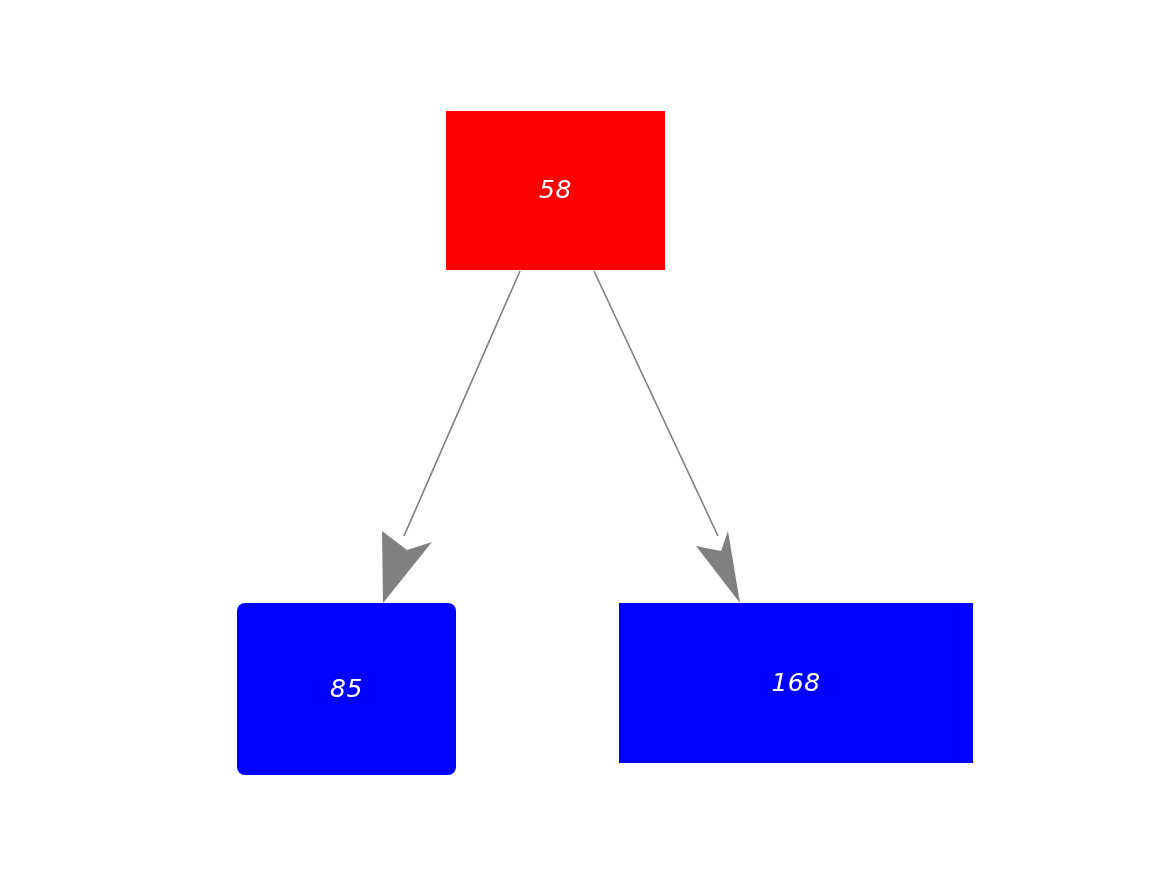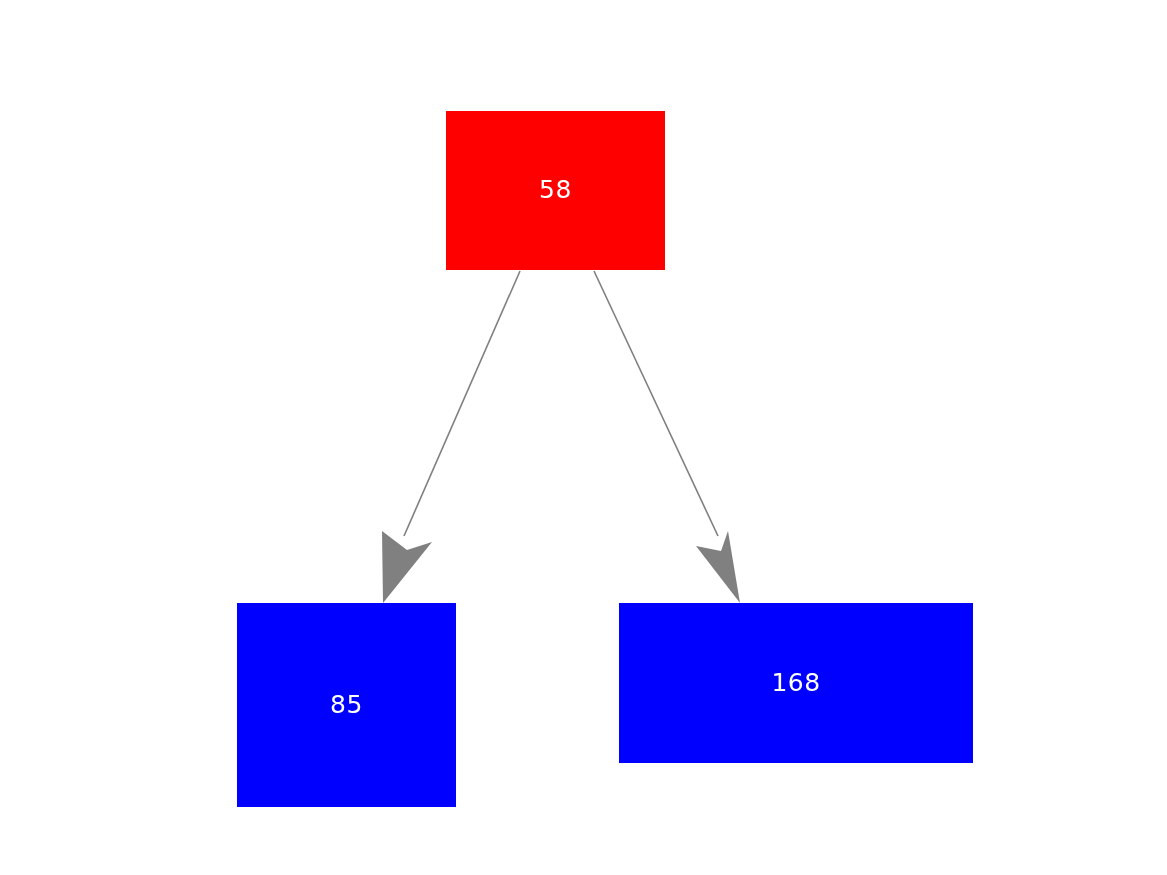--- a/index.html
+++ b/index.html
@@ -35,20 +35,21 @@
     justify-content: center;
     color: #ffffff;
     font-size: 25px;
     line-height: 1;
     letter-spacing: 0.5px;
     font-family: "DejaVu Sans", sans-serif;
   }
   .node-label {
     display: block;
     transform: translateY(-1px);
+    font-style: italic;
   }
 </style>
 </head>
 <body>
 
 <div id="canvas">
 
   <svg id="edges" width="1167" height="875" viewBox="0 0 1167 875">
 
     <g>
@@ -59,21 +60,21 @@
     <g>
       <path d="M 594 271 L 718 536" stroke="#808080" stroke-width="1.6" fill="none"></path>
       <polygon points="740,603 696,546 721,551 728,531" fill="#808080"></polygon>
     </g>
   </svg>
 
   <div class="node" style="left:446px; top:111px; width:219px; height:159px; background:#ff0000;">
     <span class="node-label">58</span>
   </div>
 
-  <div class="node" style="left:237px; top:603px; width:219px; height:204px; background:#0000ff;">
+  <div class="node" style="left:237px; top:603px; width:219px; height:172px; background:#0000ff;border-radius:8px;">
     <span class="node-label">85</span>
   </div>
 
   <div class="node" style="left:619px; top:603px; width:354px; height:160px; background:#0000ff;">
     <span class="node-label">168</span>
   </div>
 
 </div>
 
 </body></html>

